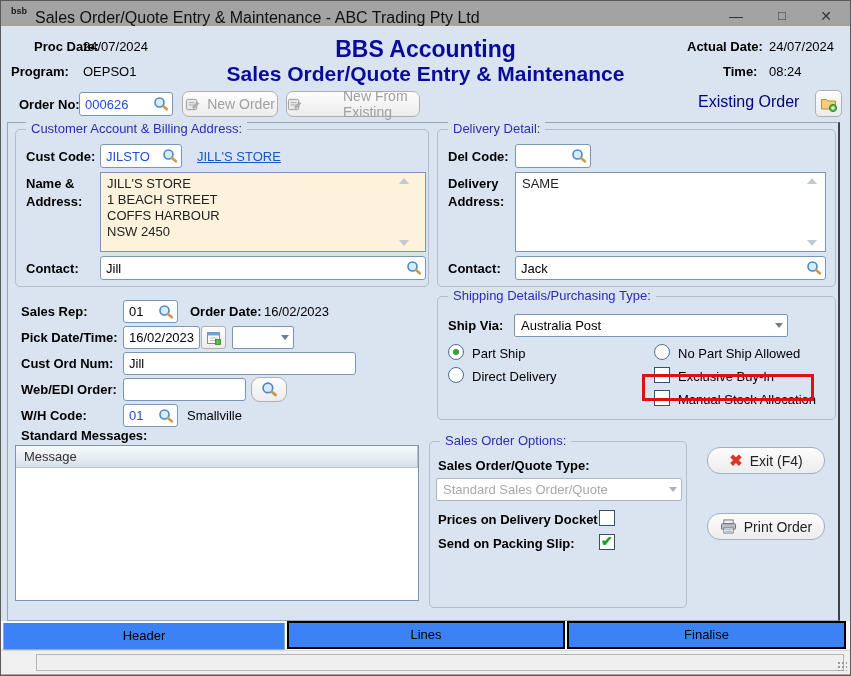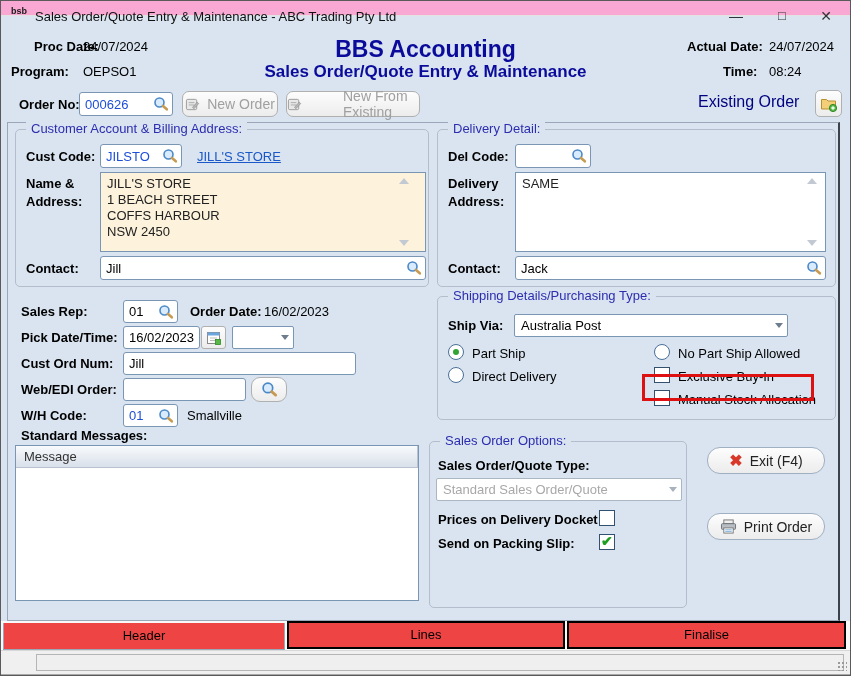--- a/index.html
+++ b/index.html
@@ -1,34 +1,34 @@
 <!DOCTYPE html>
 <html><head>
 <meta charset="utf-8">
 <style>
   * { margin:0; padding:0; box-sizing:border-box; }
   html,body { background:#c8c8c8; }
   body { font-family:"Liberation Sans", sans-serif; }
   .win { position:relative; width:851px; height:676px; background:#d9e4f0; border:1px solid #5a5a5a; overflow:hidden; }
 
   
-  .titlebar { position:absolute; left:0; top:0; width:100%; height:15px; background:#f9a8d4; border-bottom:1px solid #e2e2e2; }
+  .titlebar { position:absolute; left:0; top:0; width:100%; height:26px; background:#a3a3a3; border-bottom:1px solid #e2e2e2; }
   .app-logo { position:absolute; left:9px; top:6px; width:18px; height:18px; color:#1a1a1a; font-weight:bold; font-size:9px; line-height:9px; text-align:center; }
-  .title-text { position:absolute; left:34px; top:8px; font-size:13px; color:#111; }
+  .title-text { position:absolute; left:34px; top:8px; font-size:16px; color:#111; }
   .winbtn { position:absolute; top:0; width:44px; height:30px; text-align:center; line-height:30px; font-size:14px; color:#333; cursor:default; }
   .winbtn.min { right:92px; }
   .winbtn.max { right:46px; font-size:13px; }
   .winbtn.close { right:2px; }
 
   
   .lbl { font-weight:bold; font-size:13px; color:#000; }
   .val { font-size:13px; color:#000; }
   .hdr-left-lbl { position:absolute; left:10px; }
   .app-title { position:absolute; left:0; right:0; top:35px; text-align:center; font-size:23px; font-weight:bold; color:#0b0b9b; }
-  .screen-title { position:absolute; left:0; right:0; top:61px; text-align:center; font-size:17px; font-weight:bold; color:#0b0b9b; }
+  .screen-title { position:absolute; left:0; right:0; top:61px; text-align:center; font-size:21px; font-weight:bold; color:#0b0b9b; }
 
   
   .fieldbox { position:absolute; display:flex; align-items:center; background:#fff; border:1px solid #7a96b5; border-radius:3px; padding:0 3px 0 5px; font-size:13px; color:#000; }
   .fieldbox .txt { flex:1; white-space:nowrap; overflow:hidden; }
   .fieldbox.dim .txt { color:#1d4ed8; }
   .mag { width:16px; height:16px; flex:0 0 16px; }
   .textbox { position:absolute; background:#fff; border:1px solid #7a96b5; font-size:13px; color:#222; padding:3px 18px 3px 6px; white-space:pre-line; line-height:16px; }
   .textbox.cream { background:#fdf3dc; }
   .scroll-arrow { position:absolute; right:3px; width:0; height:0; border-left:5px solid transparent; border-right:5px solid transparent; }
   .scroll-arrow.up { top:6px; border-bottom:6px solid #c2c9d2; }
@@ -58,21 +58,21 @@
   .combo.dim { border-color:#aab6c2; }
   .combo.dim .txt { color:#a8a8a8; }
   .chev { width:0; height:0; border-left:4px solid transparent; border-right:4px solid transparent; border-top:5px solid #6e7d8d; }
 
   
   .list { position:absolute; background:#fff; border:1px solid #7a96b5; }
   .list-header { height:22px; background:linear-gradient(#f8fafc,#d9e0ea); border-bottom:1px solid #b9c2cf; font-size:13px; color:#333; line-height:22px; padding-left:8px; border-right:1px solid #b9c2cf; }
 
   
   .tabs { position:absolute; left:0; top:620px; width:100%; height:29px; background:#f8f8f8; }
-  .tab { position:absolute; top:2px; height:27px; text-align:center; line-height:25px; font-size:13px; color:#000; background:#ef4444; }
+  .tab { position:absolute; top:2px; height:27px; text-align:center; line-height:25px; font-size:13px; color:#000; background:#3b82f6; }
   .tab.active { border:1px solid #9aa7b8; border-top:none; }
   .tab.boxed { top:0; height:28px; border:2px solid #000; line-height:24px; }
 
   
   .statusbar { position:absolute; left:0; top:649px; width:100%; height:24px; background:#f0f0f0; border-top:1px solid #d8d8d8; }
   .status-inset { position:absolute; left:35px; top:3px; right:6px; height:17px; border:1px solid #b5b5b5; background:#efefef; }
   .grip { position:absolute; right:3px; bottom:3px; width:10px; height:10px;
           background-image:radial-gradient(#9a9a9a 1px, transparent 1.2px); background-size:4px 4px; }
   .bottom-strip { position:absolute; left:0; top:673px; width:100%; height:3px; background:#a8a8a8; }
 

